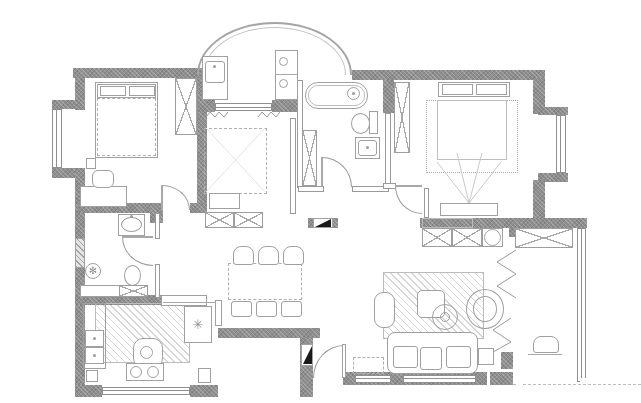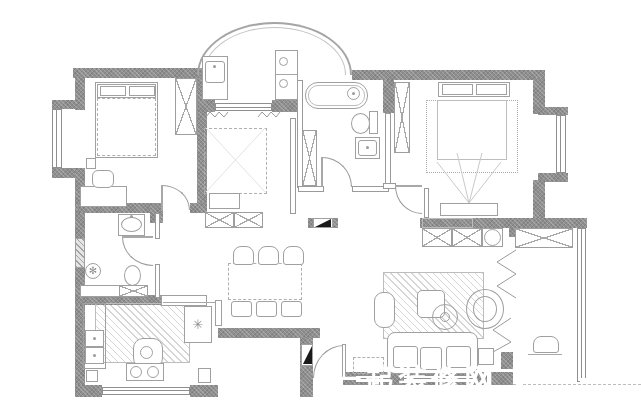--- a/index.html
+++ b/index.html
@@ -222,17 +222,16 @@
     <polyline points="206,117 210,112 215,117 219,112 224,117 228,112" fill="none" stroke="#9a9a9a" stroke-width="1"></polyline>
     <polyline points="258,117 262,112 267,117 271,112 276,117 280,112" fill="none" stroke="#9a9a9a" stroke-width="1"></polyline>
     <line x1="469" y1="203" x2="437" y2="162" stroke="#c9c9c9" stroke-width="1"></line>
     <line x1="469" y1="203" x2="457" y2="153" stroke="#c9c9c9" stroke-width="1"></line>
     <line x1="469" y1="203" x2="482" y2="153" stroke="#c9c9c9" stroke-width="1"></line>
     <line x1="469" y1="203" x2="501" y2="162" stroke="#c9c9c9" stroke-width="1"></line>
     <line x1="206" y1="128" x2="265" y2="192" stroke="#e3e3e3" stroke-width="1"></line>
     <line x1="265" y1="128" x2="206" y2="192" stroke="#e3e3e3" stroke-width="1"></line>
   </svg>
 
-  <div id="wm-text">一起装修网</div>
   <div id="wm-box"></div>
   <div id="wm-dash"></div>
 
 </div>
 
 </body></html>

